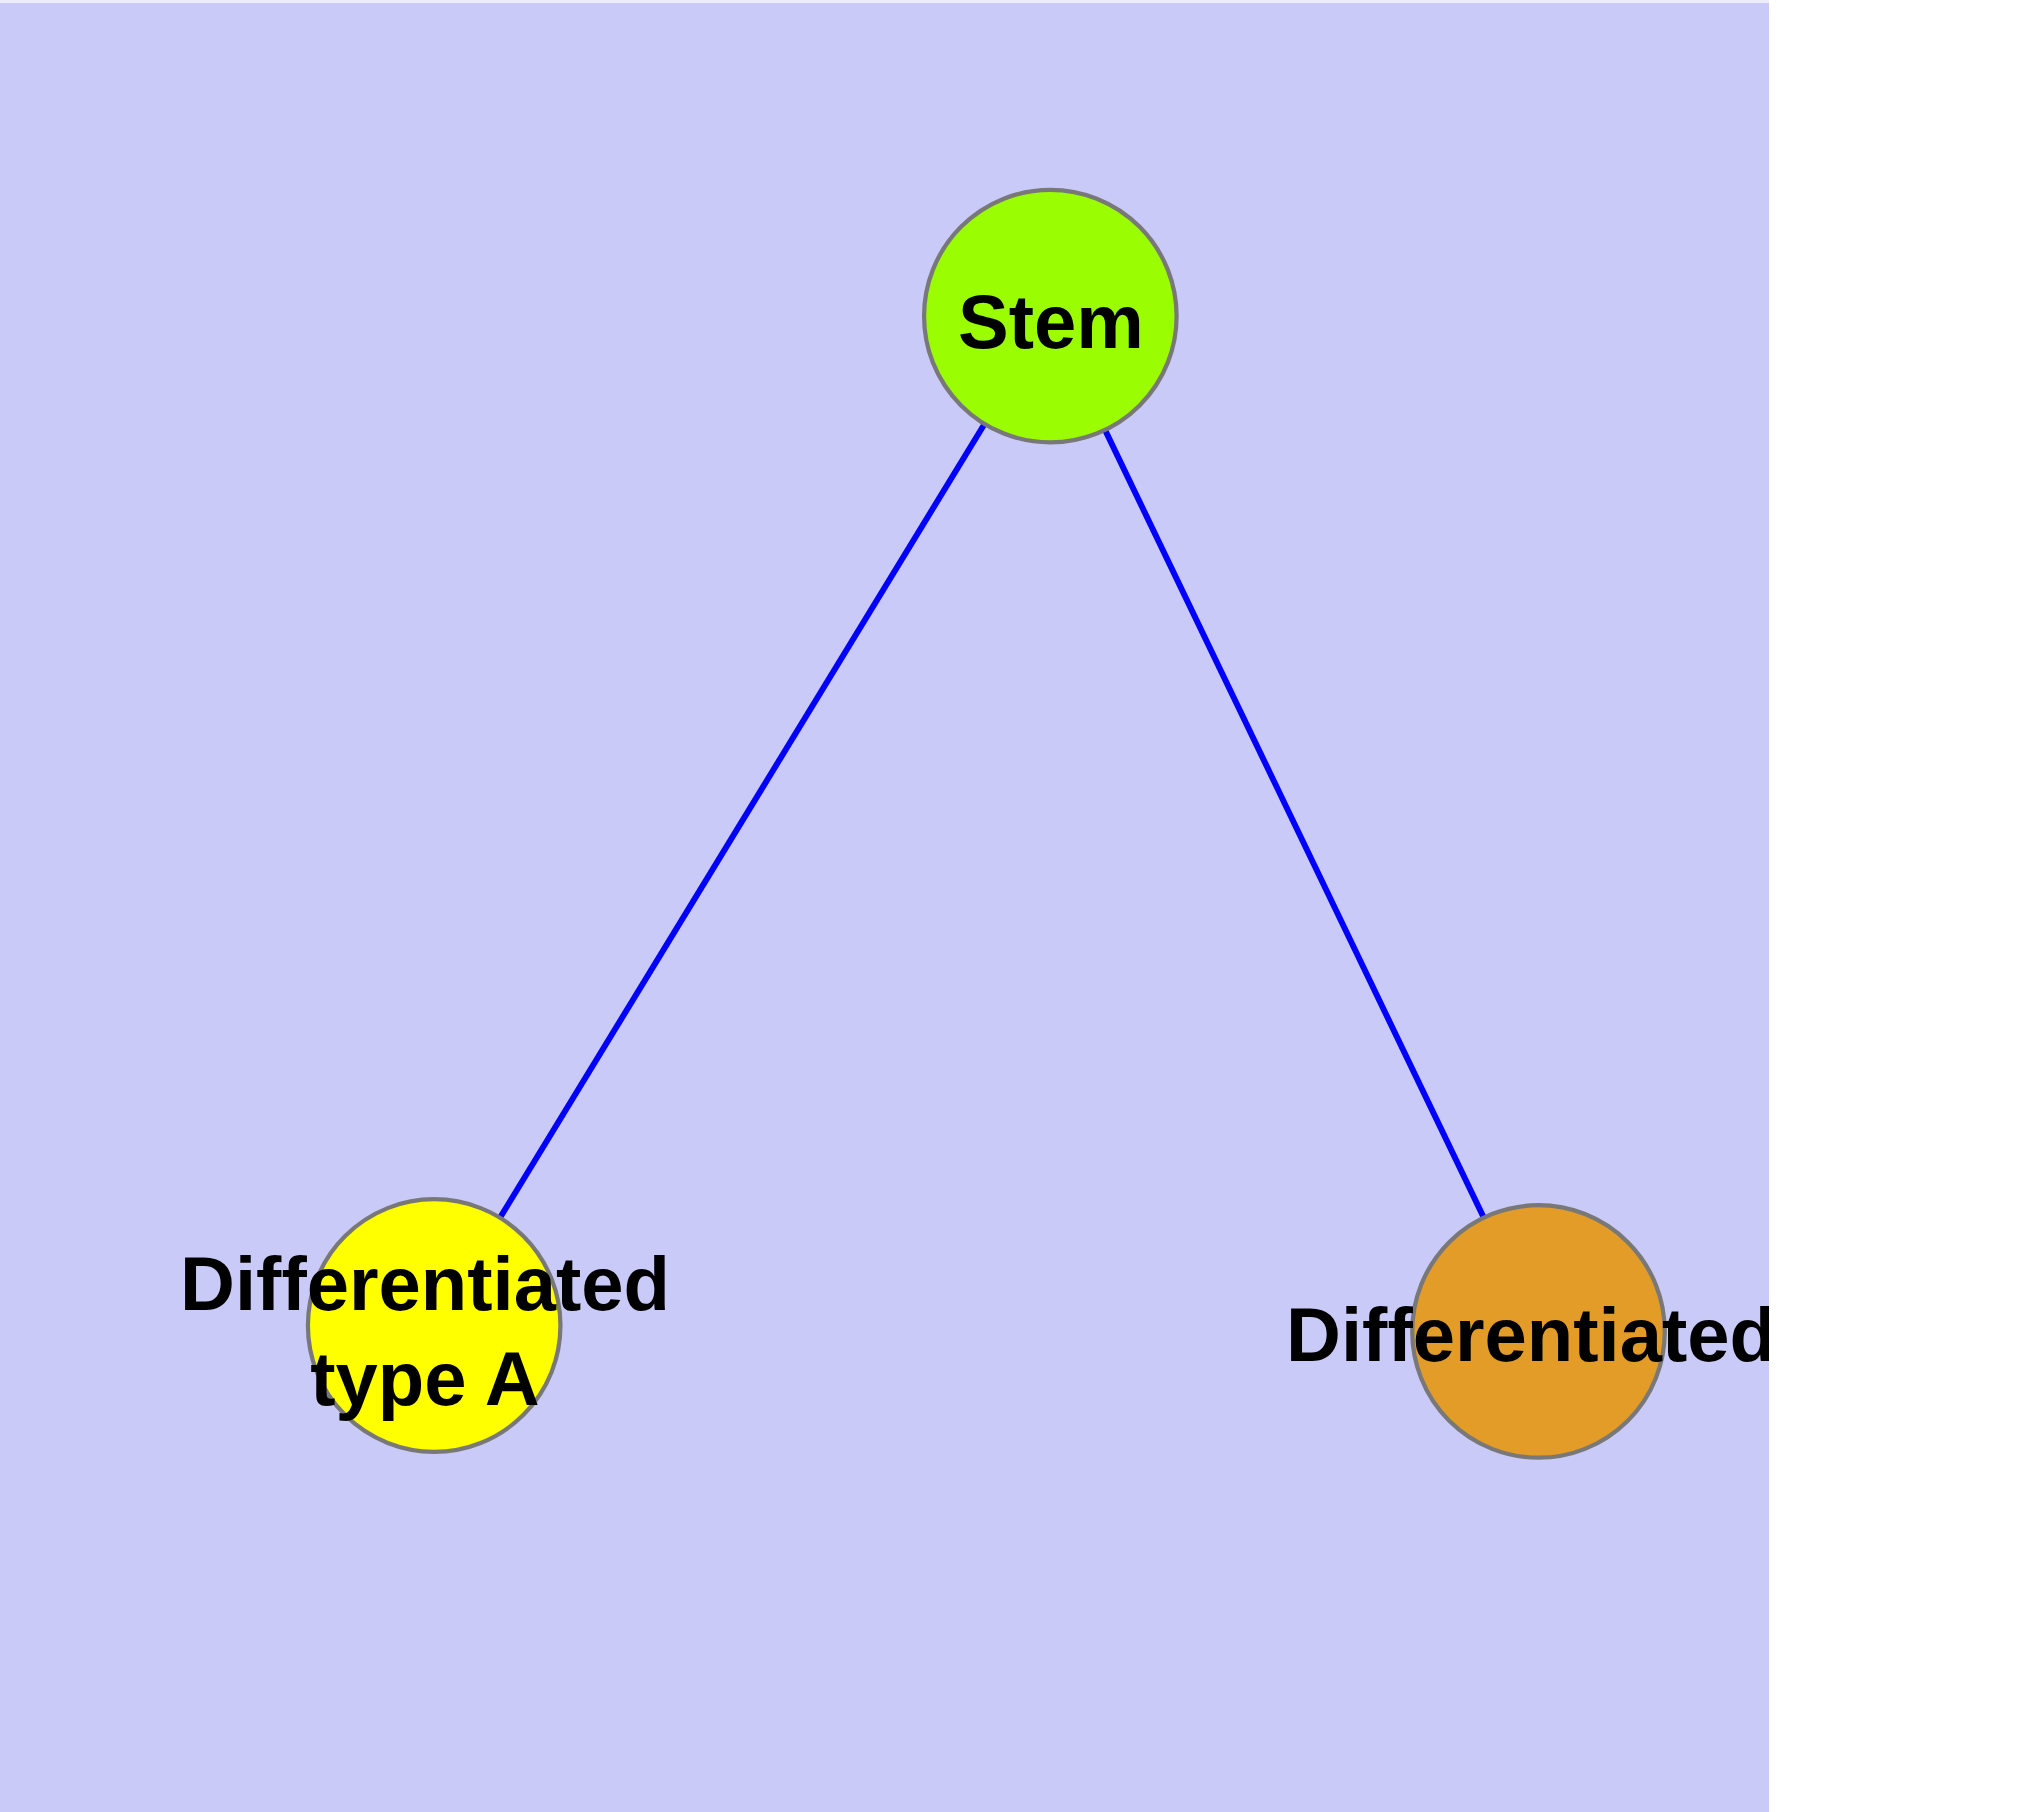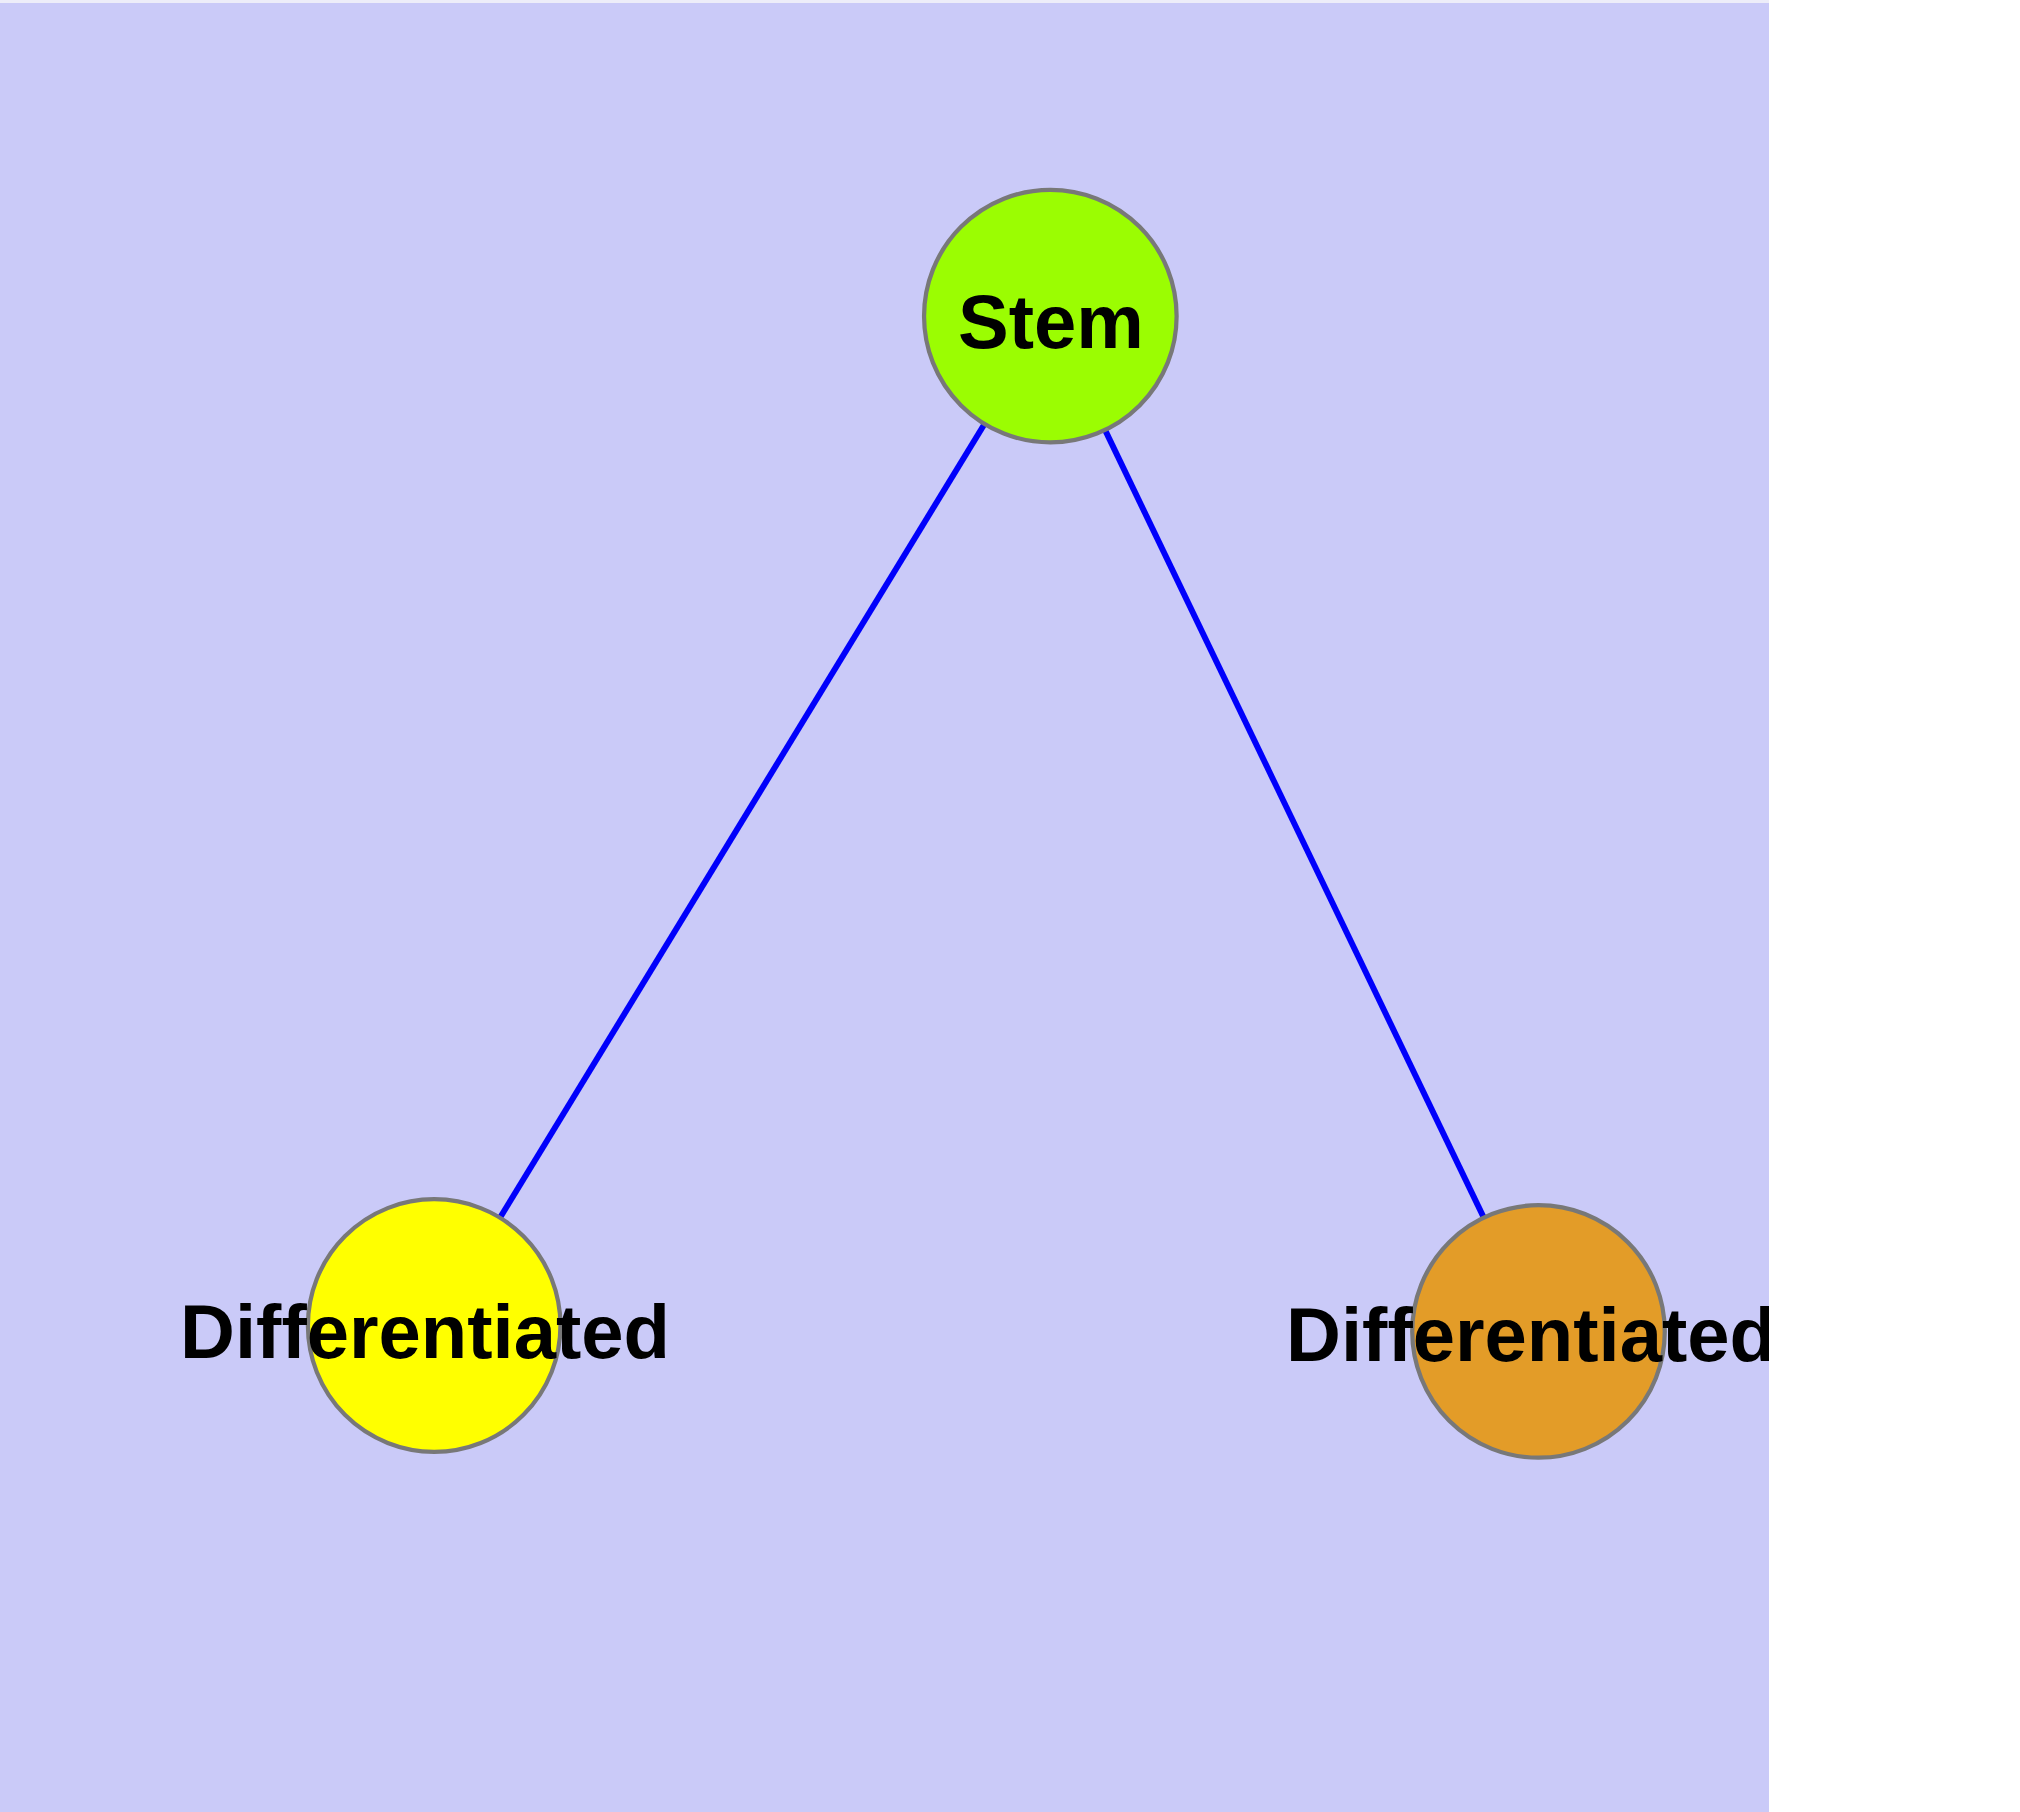--- a/index.html
+++ b/index.html
@@ -56,20 +56,21 @@
     <circle cx="512" cy="1564" r="149" stroke-width="5" fill="#FFFF00" stroke="#787878"></circle>
     <circle cx="1815" cy="1571" r="149" stroke-width="5" fill="#E39C28" stroke="#787878"></circle>
   </svg>
 
   <div class="node-label" style="left: 1051px; top: 321px; color: rgb(0, 0, 0);">
     <div>Stem</div>
   </div>
 
   <div class="node-label" style="left: 425px; top: 1331px; color: rgb(0, 0, 0);">
     <div>Differentiated</div>
+    <div>type A</div>
   </div>
 
   <div class="node-label" style="left: 1531px; top: 1334px; color: rgb(0, 0, 0);">
     <div>Differentiated</div>
   </div>
 
 </div>
 
 
 </body></html>

